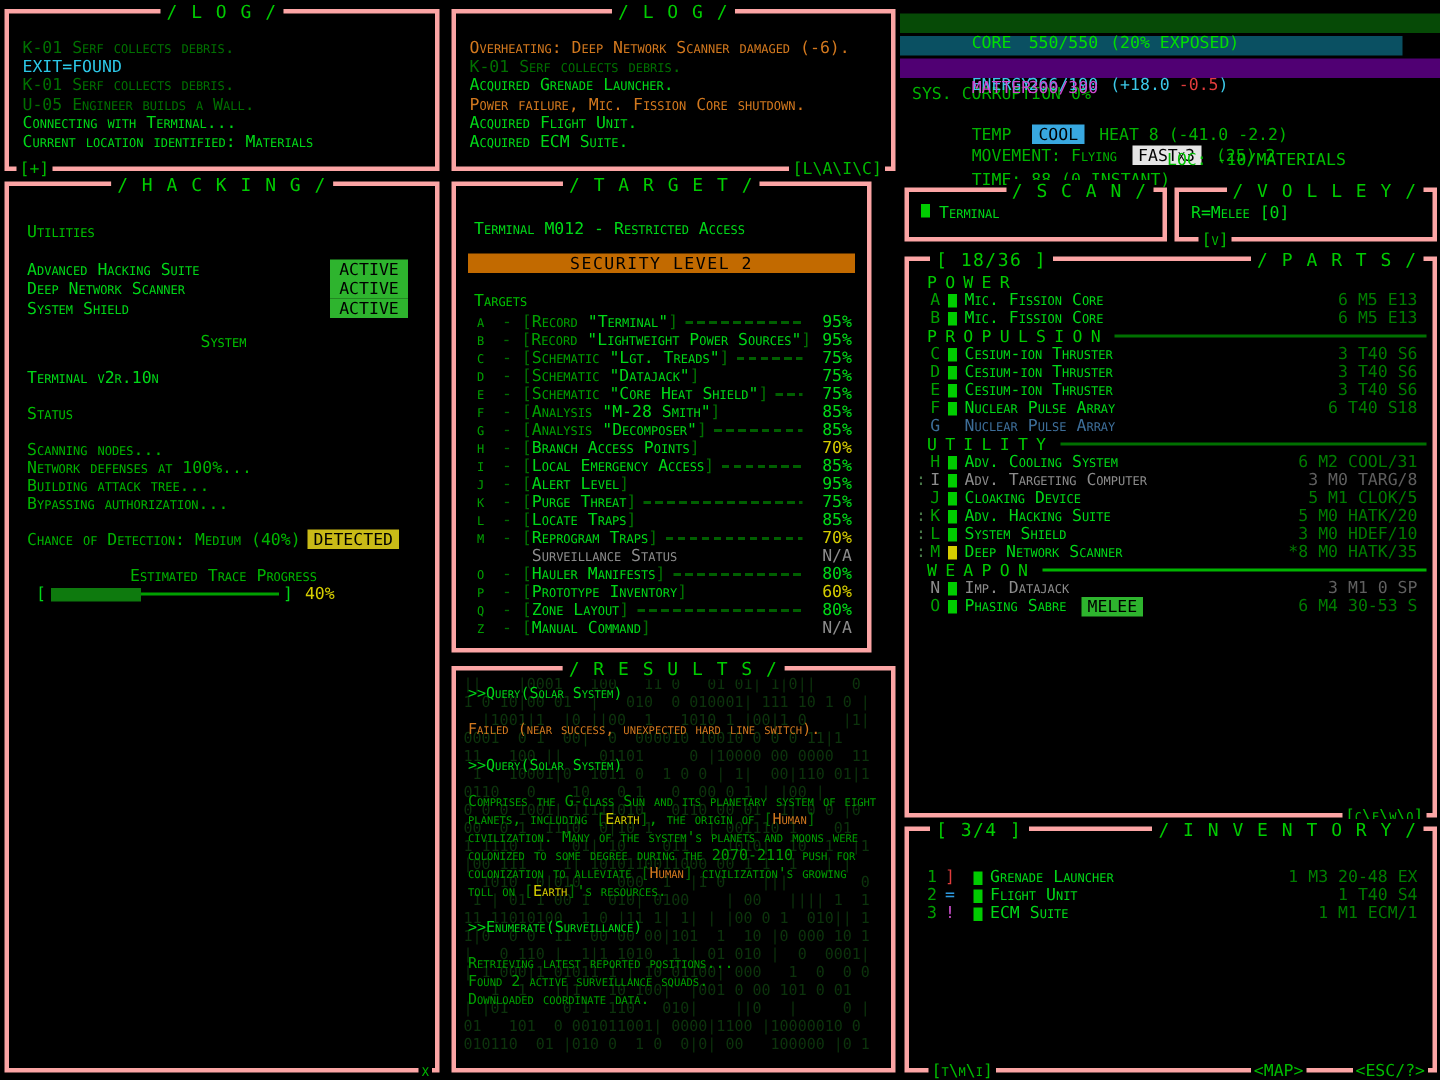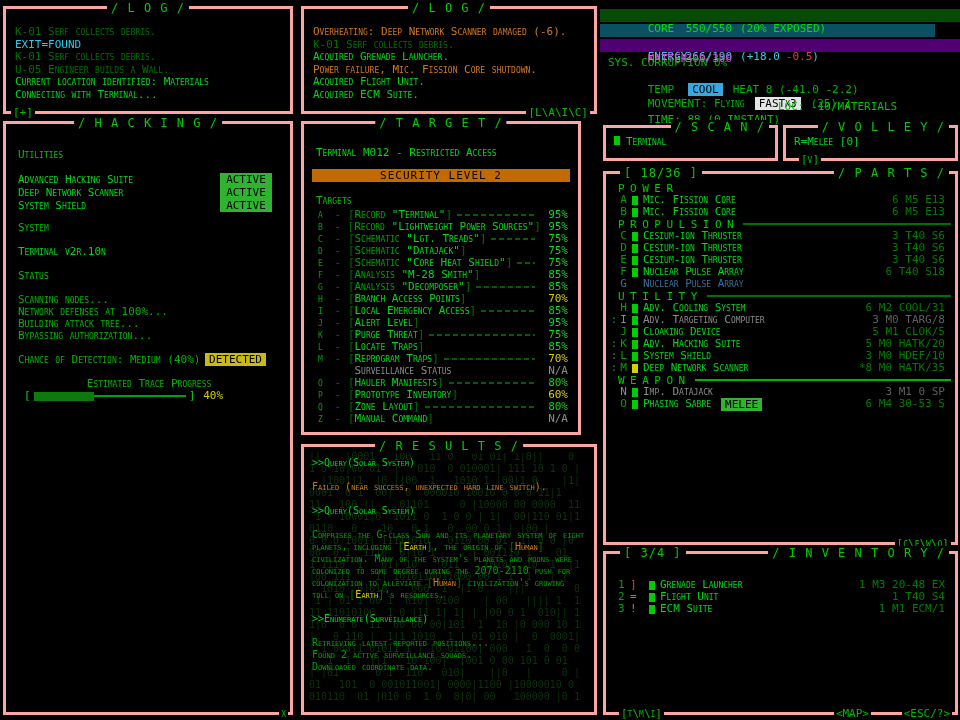--- a/index.html
+++ b/index.html
@@ -115,22 +115,22 @@
 
 <div id="stage">
 
   <div class="panel" id="log-left" style="left:3px; top:6px; width:290px; height:108px;">
     <span class="ptitle center">/ L O G /</span>
     <div class="logbody" id="log-left-lines">
         <div class="logline c-dim">K-01 Serf collects debris.</div>
         <div class="logline c-cyan">EXIT=FOUND</div>
         <div class="logline c-dim">K-01 Serf collects debris.</div>
         <div class="logline c-dim">U-05 Engineer builds a Wall.</div>
+        <div class="logline c-bright">Connecting with Terminal...</div>
         <div class="logline c-bright">Current location identified: Materials</div>
-        <div class="logline c-bright">Connecting with Terminal...</div>
       </div>
     <span class="ptag bl">[+]</span>
   </div>
 
   <div class="panel" id="log-mid" style="left:301px; top:6px; width:296px; height:108px;">
     <span class="ptitle center">/ L O G /</span>
     <div class="logbody" id="log-mid-lines">
         <div class="logline c-orange">Overheating: Deep Network Scanner damaged (-6).</div>
         <div class="logline c-dim">K-01 Serf collects debris.</div>
         <div class="logline c-bright">Acquired Grenade Launcher.</div>
@@ -162,21 +162,21 @@
     <div class="hudrow" id="hud-time">
       <span>TIME: 88 (0 INSTANT)</span>
       <span id="hud-loc">LOC: -10/MATERIALS</span>
     </div>
   </div>
 
   <div class="panel" id="hacking" style="left:3px; top:121px; width:290px; height:594px;">
     <span class="ptitle center">/ H A C K I N G /</span>
     <div class="hc c-head" style="top:25px;">Utilities</div>
     <div class="hc" style="top:49px;" id="hack-utils"><div class="hrow"><span class="nm c-bright">Advanced Hacking Suite</span><span class="badge badge-active" style="width: 52px; text-align: center; margin-right: 8px;">ACTIVE</span></div><div class="hrow"><span class="nm c-bright">Deep Network Scanner</span><span class="badge badge-active" style="width: 52px; text-align: center; margin-right: 8px;">ACTIVE</span></div><div class="hrow"><span class="nm c-bright">System Shield</span><span class="badge badge-active" style="width: 52px; text-align: center; margin-right: 8px;">ACTIVE</span></div></div>
-    <div class="hc c-head" style="top:98px;">System</div>
+    <div class="hc c-head" style="top:98px;text-align:center;">System</div>
     <div class="hc c-bright" style="top:122px;">Terminal v2r.10n</div>
     <div class="hc c-head" style="top:146px;">Status</div>
     <div class="hc" style="top:170px;" id="hack-status-lines"><div class="hline c-med2">Scanning nodes...</div><div class="hline c-med2">Network defenses at 100%...</div><div class="hline c-med2">Building attack tree...</div><div class="hline c-med2">Bypassing authorization...</div></div>
     <div class="hc" style="top:229px; display:flex; align-items:center;">
       <span class="c-med2">Chance of Detection: </span>
       <span class="c-med2">Medium (40%)</span>
       <span class="badge badge-detected" style="margin-left:auto; margin-right:14px;">DETECTED</span>
     </div>
     <div class="hc c-med2" style="top:254px;text-align:center;">Estimated Trace Progress</div>
     <div class="hc" style="top:266px;" id="hack-trace-bar">

